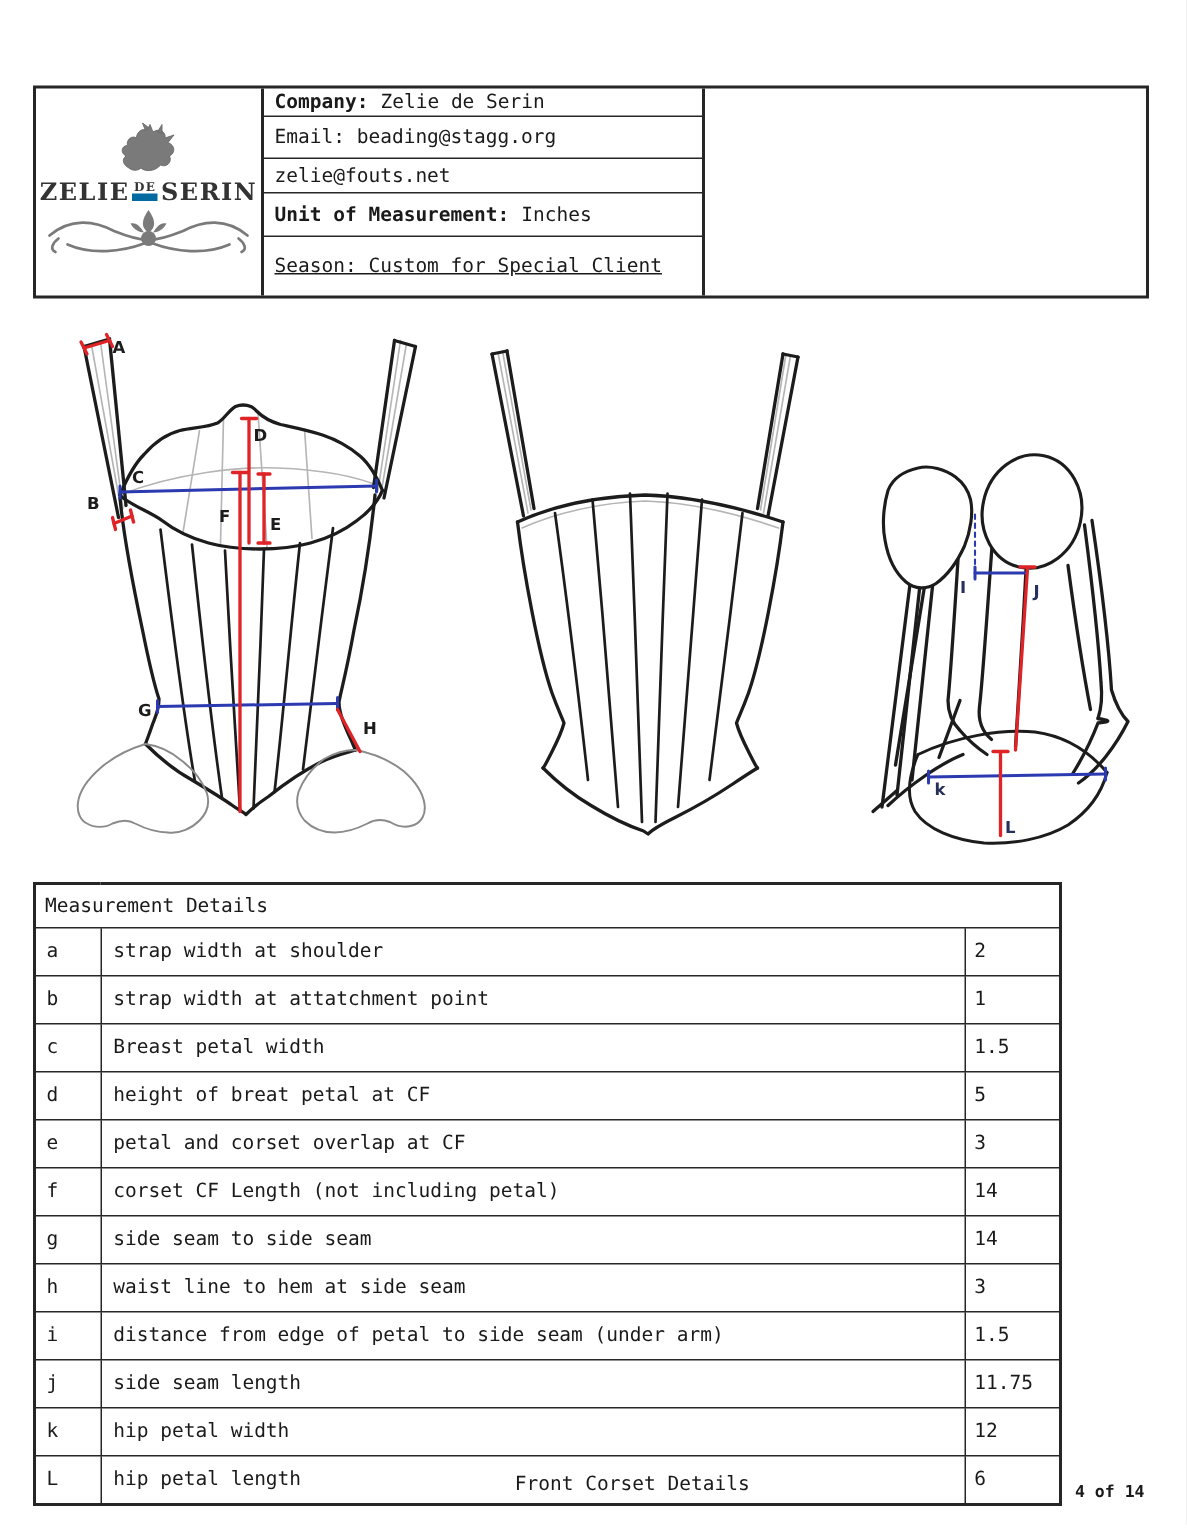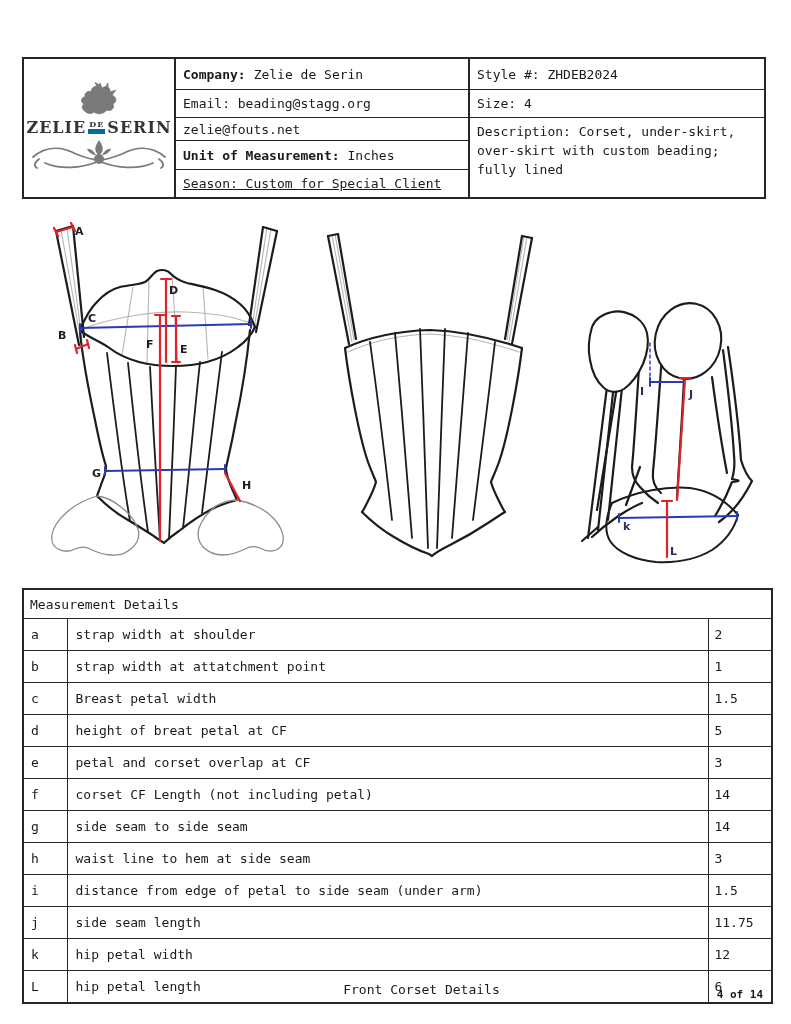--- a/index.html
+++ b/index.html
@@ -20,33 +20,33 @@
   .brand-line{
     font-family:"DejaVu Serif","Liberation Serif",serif;font-weight:bold;
     font-size:16px;letter-spacing:1px;color:#333;white-space:nowrap;line-height:14px;
   }
   .brand-de{font-size:8px;vertical-align:6px;border-bottom:5px solid #0369a1;padding:0 1px;margin:0 2px;}
   .info-col{width:294px;border-right:2px solid #262626;box-sizing:border-box;display:flex;flex-direction:column;}
   .style-col{flex:1;display:flex;flex-direction:column;}
   .hrow{display:flex;align-items:center;padding-left:7px;box-sizing:border-box;
         border-bottom:1.5px solid #262626;font-size:13px;white-space:nowrap;}
   .hrow.last{border-bottom:none;}
-  .h31{height:31px;} .h28{height:28px;} .h23{height:23px;} .h29{height:29px;} .hfill{flex:1;text-decoration:underline;}
+  .h31{height:19px;} .h28{height:28px;} .h23{height:23px;} .h29{height:29px;} .hfill{flex:1;text-decoration:underline;}
   .lbl{font-weight:bold;margin-right:8px;}
   .desc-cell{
     flex:1;padding:4px 6px 0 7px;font-size:13px;line-height:19px;
     white-space:normal;border-bottom:none;align-items:flex-start;display:block;box-sizing:border-box;
   }
   
   .drawings{position:absolute;left:22px;top:205px;width:746px;height:375px;}
   .drawings svg{display:block;}
   .mlabel{font:bold 11px "DejaVu Sans","Liberation Sans",sans-serif;}
   
   table.measure{
-    position:absolute;left:22px;top:588px;width:751px;border-collapse:collapse;
+    position:absolute;left:22px;top:588px;width:686px;border-collapse:collapse;
     table-layout:fixed;font-size:13px;background:#fff;border:2px solid #262626;
   }
   table.measure td{border:1.5px solid #262626;height:29px;vertical-align:middle;
     overflow:hidden;white-space:nowrap;}
   table.measure tr.title-row td{height:26px;padding-left:6px;}
   td.c-key{padding-left:7px;}
   td.c-desc{padding-left:8px;}
   td.c-val{padding-left:5px;}
   
   .footer-title{position:absolute;left:0;top:982px;width:791px;text-align:center;font-size:13px;padding-left:26px;}
@@ -99,29 +99,20 @@
       </div>
       <div class="hrow h29">
         <span class="lbl">Unit of Measurement:</span>
         <span>Inches</span>
       </div>
       <div class="hrow hfill last">
         <span>Season: Custom for Special Client</span>
       </div>
     </div>
 
-    <div class="style-col">
-      <div class="hrow h31">
-        <span>Style #: ZHDEB2024</span>
-      </div>
-      <div class="hrow h28">
-        <span>Size: 4</span>
-      </div>
-      <div class="desc-cell">Description: Corset, under-skirt, over-skirt with custom beading; fully lined</div>
-    </div>
   </div>
 
   <div class="drawings">
     <svg width="746" height="375" viewBox="0 0 746 375">
 
       <g fill="none" stroke-width="1.1" stroke-linecap="round" stroke="#b5b5b5">
 
         <path d="M39,25 L59,136"></path>
           <path d="M45,23 L60,134"></path>
         <path d="M245,22 L230,122"></path>

